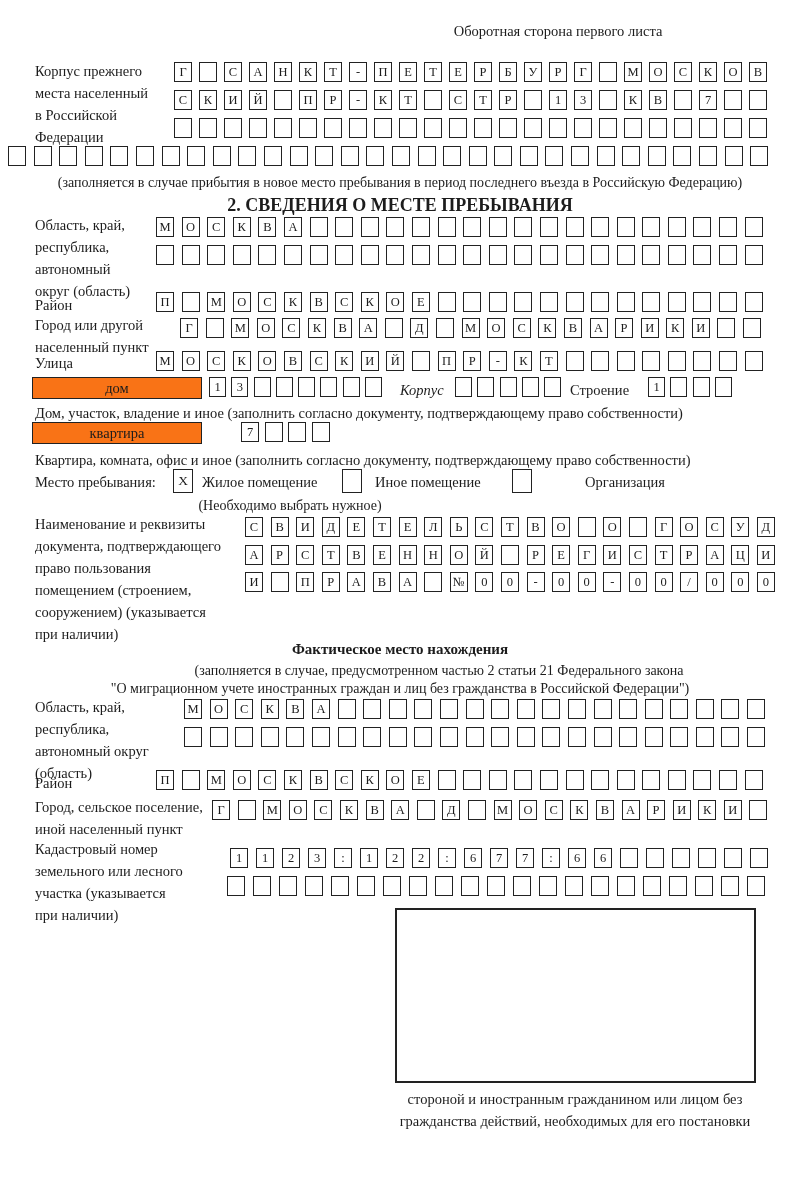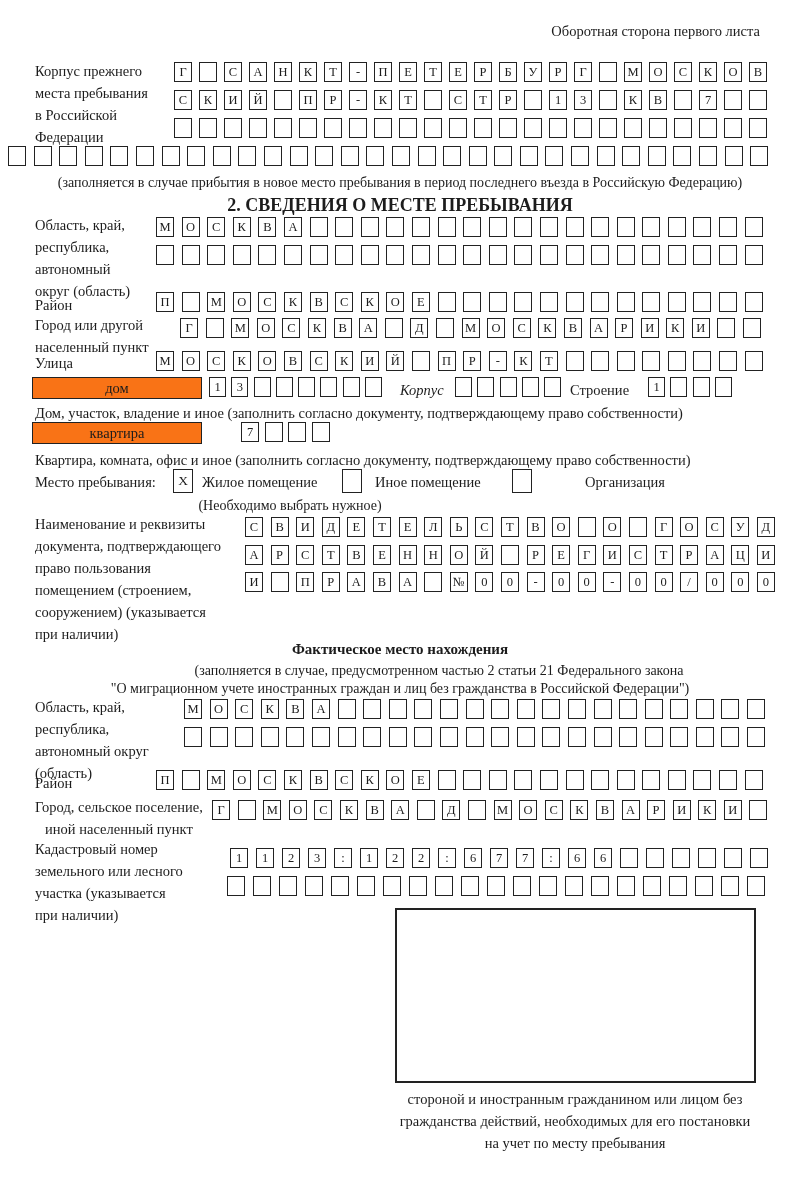--- a/index.html
+++ b/index.html
@@ -26,25 +26,25 @@
     position:absolute;width:20px;height:24px;box-sizing:border-box;border:1.7px solid #222;
     display:flex;align-items:center;justify-content:center;font-size:13.5px;background:#fff;
   }
   .stampbox{position:absolute;left:395px;top:908px;width:361px;height:175px;
     box-sizing:border-box;border:2px solid #222;background:#fff;}
   .smallcap{font-size:14.5px;}
 </style>
 </head>
 <body>
 
-<div class="lbl" style="left:404px;top:20px;width:356px;text-align:right;">Оборотная сторона первого листа</div>
+<div class="lbl" style="left:380px;top:20px;width:356px;text-align:center;">Оборотная сторона первого листа</div>
 
 <div class="lbl lines" style="left:35px;top:60px;">
     <div>Корпус прежнего</div>
-    <div>места пребывания</div>
+    <div>места населенный</div>
     <div>в Российской</div>
     <div>Федерации</div>
   </div>
 <div class="boxrow" style="left:174px;top:62px;gap:7px;">
     <span class="cbox">Г</span>
     <span class="cbox"></span>
     <span class="cbox">С</span>
     <span class="cbox">А</span>
     <span class="cbox">Н</span>
     <span class="cbox">К</span>
@@ -506,21 +506,21 @@
     <span class="cbox"></span>
     <span class="cbox"></span>
     <span class="cbox"></span>
     <span class="cbox"></span>
     <span class="cbox"></span>
     <span class="cbox"></span>
     <span class="cbox"></span>
     <span class="cbox"></span>
   </div>
 
-<div class="lbl lines" style="left:35px;top:796px;text-align:center;">
+<div class="lbl lines" style="left:35px;top:796px;">
     <div>Город, сельское поселение,</div>
     <div>иной населенный пункт</div>
   </div>
 <div class="boxrow" style="left:212px;top:800px;gap:7.6px;">
     <span class="cbox">Г</span>
     <span class="cbox"></span>
     <span class="cbox">М</span>
     <span class="cbox">О</span>
     <span class="cbox">С</span>
     <span class="cbox">К</span>
@@ -592,14 +592,13 @@
     <span class="cbox"></span>
     <span class="cbox"></span>
     <span class="cbox"></span>
     <span class="cbox"></span>
   </div>
 
 <div class="stampbox"></div>
 <div class="lbl lines center" style="left:385px;top:1088px;width:380px;white-space:normal;font-size:14.5px;">
     <div>стороной и иностранным гражданином или лицом без</div>
     <div>гражданства действий, необходимых для его постановки</div>
-    <div>на учет по месту пребывания</div>
   </div>
 
 </body></html>

